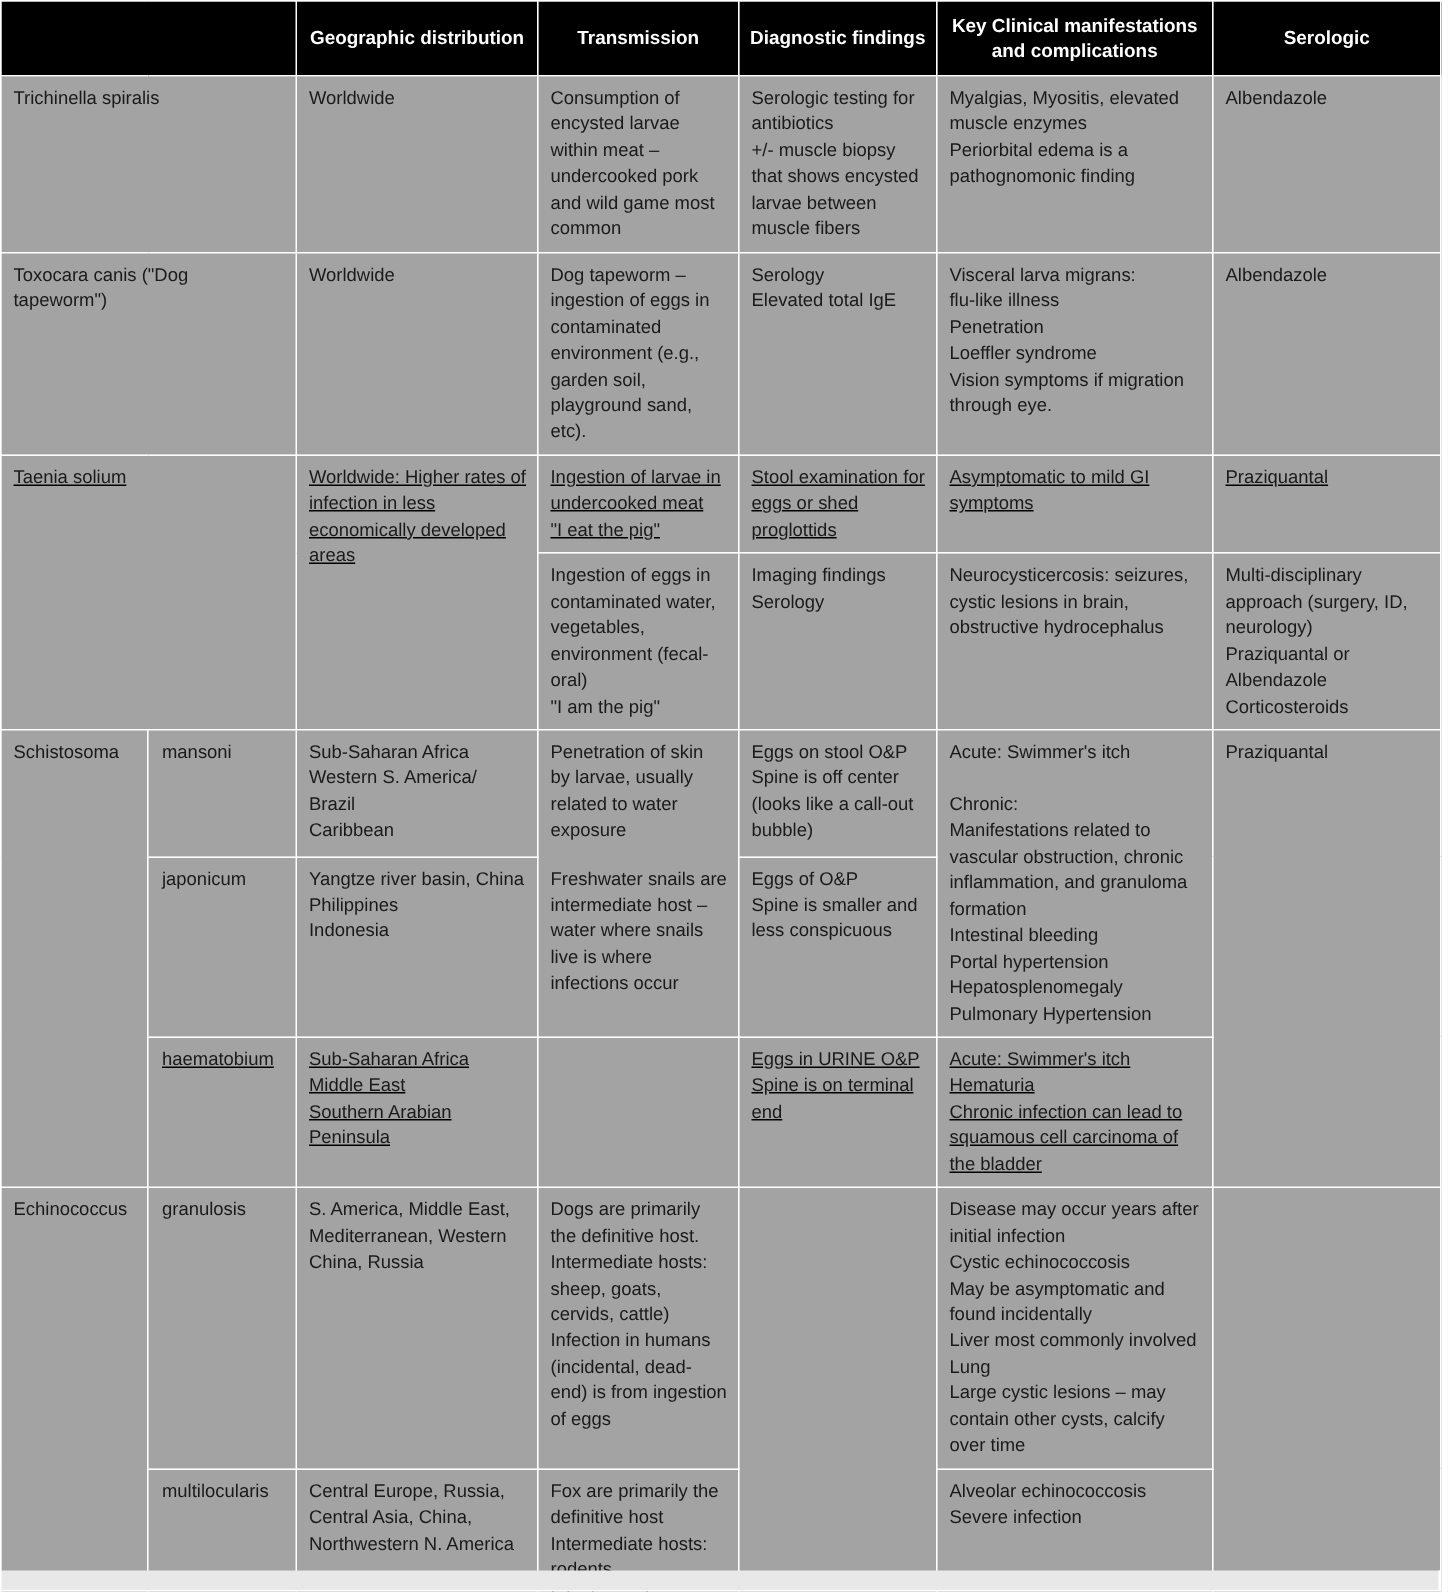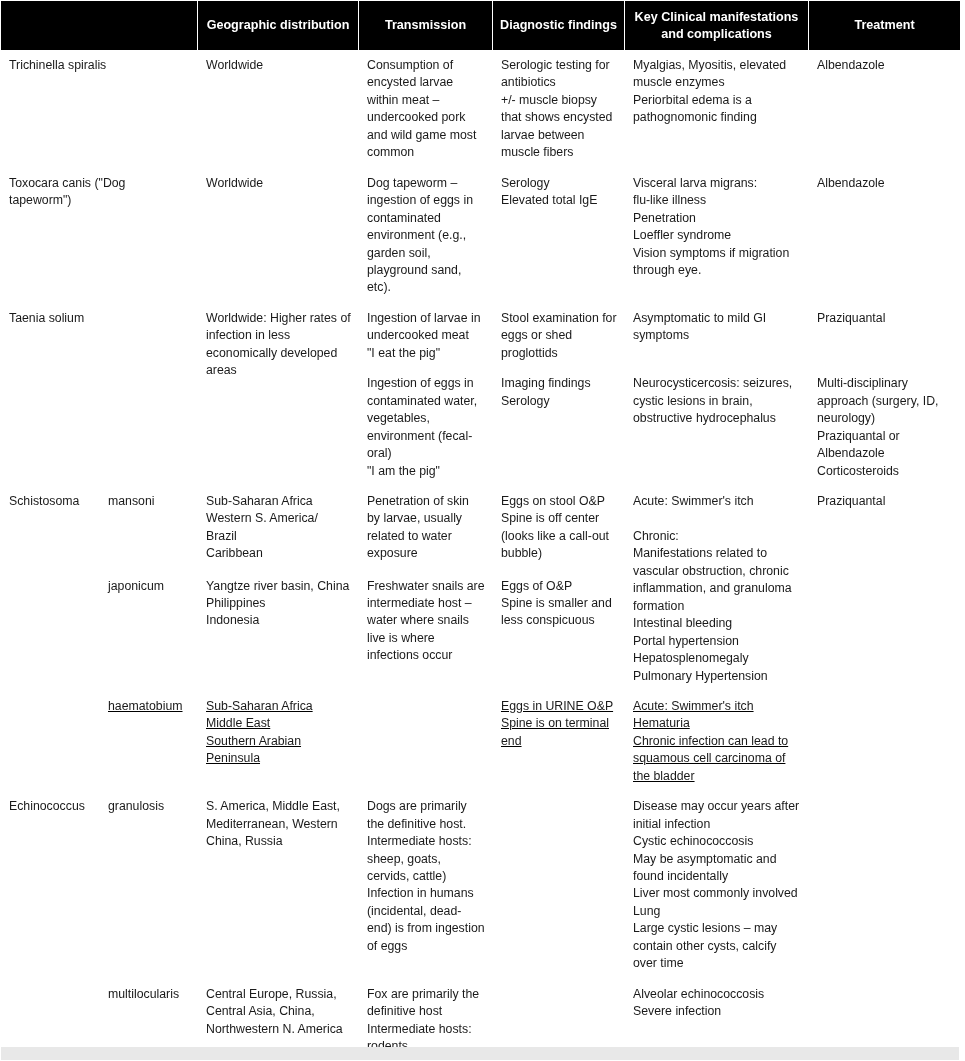--- a/index.html
+++ b/index.html
@@ -36,21 +36,21 @@
   table.parasite-table col.c-treat    { width: 152px; }
 
   th, td {
     vertical-align: top;
     text-align: left;
     padding: 6px 7px 6px 8px;
     border: 1px solid #ffffff;
     font-size: 12.3px;
     line-height: 1.42;
     color: #1a1a1a;
-    background: #ffffff;
+    background: #a3a3a3;
     white-space: pre-line;
     word-wrap: break-word;
     overflow-wrap: break-word;
   }
   thead th {
     background: #000000;
     color: #ffffff;
     font-weight: bold;
     text-align: center;
     vertical-align: middle;
@@ -94,21 +94,21 @@
         <col class="c-treat">
     </colgroup>
 
     <thead>
       <tr>
         <th class="blank-head" colspan="2"></th>
         <th>Geographic distribution</th>
         <th>Transmission</th>
         <th>Diagnostic findings</th>
         <th>Key Clinical manifestations and complications</th>
-        <th>Treatment</th>
+        <th>Serologic</th>
       </tr>
     </thead>
 
     <tbody>
 
       <tr style="height:107px;">
         <td colspan="2">Trichinella spiralis</td>
         <td>Worldwide</td>
         <td>Consumption of encysted larvae within meat – undercooked pork and wild game most common</td>
         <td>Serologic testing for antibiotics
@@ -125,21 +125,21 @@
         <td>Serology
 Elevated total IgE</td>
         <td>Visceral larva migrans:
 flu-like illness
 Penetration
 Loeffler syndrome
 Vision symptoms if migration through eye.</td>
         <td>Albendazole</td>
       </tr>
 
-      <tr style="height:58px;">
+      <tr style="height:58px;text-decoration:underline;">
         <td colspan="2" rowspan="2">Taenia solium</td>
         <td rowspan="2">Worldwide: Higher rates of infection in less economically developed areas</td>
         <td>Ingestion of larvae in undercooked meat
 "I eat the pig"</td>
         <td>Stool examination for eggs or shed proglottids</td>
         <td>Asymptomatic to mild GI symptoms</td>
         <td>Praziquantal</td>
       </tr>
 
       <tr style="height:108px;margin-top:32px;">

